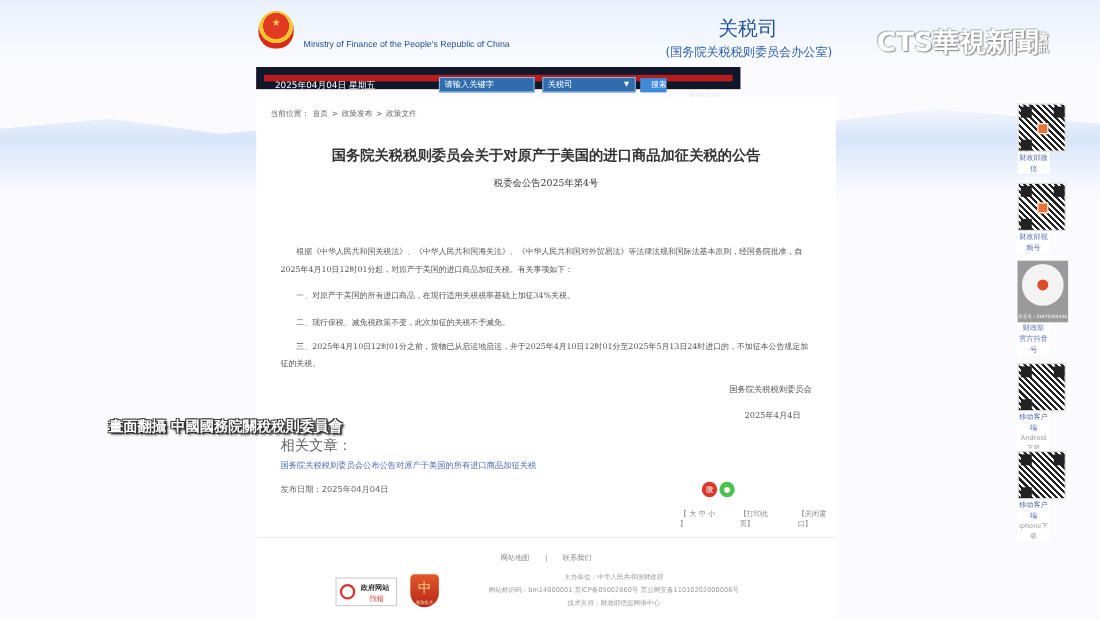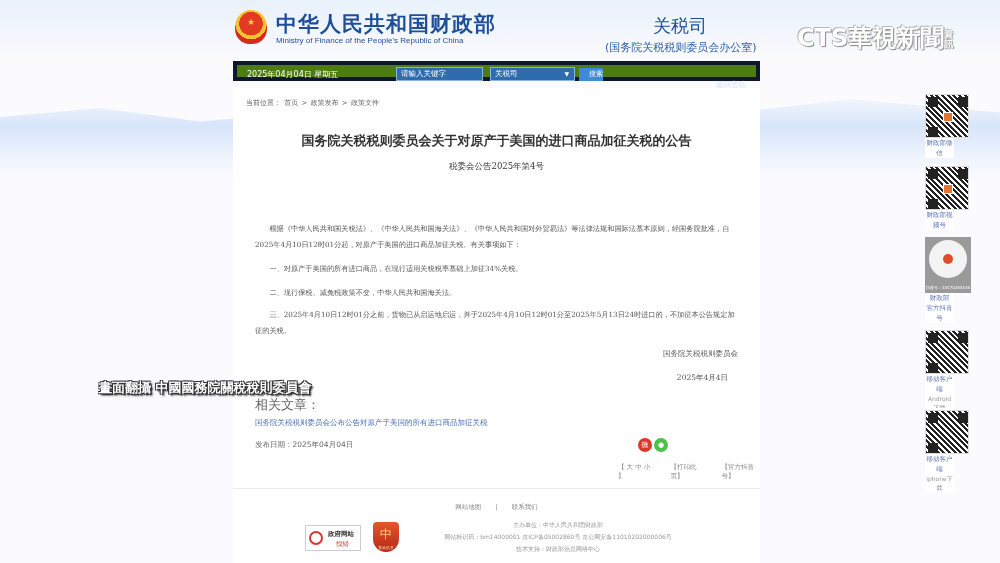--- a/index.html
+++ b/index.html
@@ -35,22 +35,22 @@
   .ministry-cn {
     position: absolute; left: 43px; top: 10px; font-size: 21px; font-weight: bold;
     color: #1f4e99; letter-spacing: 1px;
   }
   .ministry-en { position: absolute; left: 43px; top: 36px; font-size: 8px; color: #1f4e99; font-family: "Liberation Sans", sans-serif; }
   .dept-cn { position: absolute; left: 420px; top: 14px; font-size: 18px; color: #1f4e99; }
   .dept-sub { position: absolute; left: 372px; top: 40px; font-size: 11px; color: #2a5fa8; }
 
   
   .navbar {
-    position: absolute; left: 0; top: 61px; width: 527px; height: 20px;
-    background: #4d7c0f; border: 4px solid #0f172a;
+    position: absolute; left: 0; top: 61px; width: 440px; height: 20px;
+    background: #b91c1c; border: 7px solid #0f172a;
     display: flex; align-items: center; font-size: 8px; color: #fff;
   }
   .nav-date { position: absolute; left: 10px; top: 4px; }
   .nav-search {
     position: absolute; left: 159px; top: 2px; width: 87px; height: 14px;
     background: #2f6cae; border: 1px solid #8db2dd; color: #fff; font-size: 7.5px;
     padding-left: 4px; line-height: 12px; font-family: "DejaVu Sans", sans-serif;
   }
   .nav-select {
     position: absolute; left: 253px; top: 2px; width: 85px; height: 14px;
@@ -145,21 +145,20 @@
 <body>
 
 <div class="bg-top"></div>
 <div class="bg-mountains"></div>
 
 <div class="page">
   <div class="header">
     <div class="emblem">
         <span class="emblem-star">★</span>
       </div>
-    <div class="ministry-cn">中华人民共和国财政部</div>
     <div class="ministry-en">Ministry of Finance of the People's Republic of China</div>
     <div class="dept-cn">关税司</div>
     <div class="dept-sub">(国务院关税税则委员会办公室)</div>
   </div>
 
   <div class="navbar">
     <span class="nav-date">2025年04月04日  星期五</span>
     <div class="nav-search">请输入关键字</div>
     <div class="nav-select">
       <span>关税司</span>
@@ -177,39 +176,39 @@
       <span>政策发布</span>
       <span>&gt;</span>
       <span>政策文件</span>
     </div>
 
     <div class="title">国务院关税税则委员会关于对原产于美国的进口商品加征关税的公告</div>
     <div class="doc-no">税委会公告2025年第4号</div>
 
     <p class="para" style="top:133px">根据《中华人民共和国关税法》、《中华人民共和国海关法》、《中华人民共和国对外贸易法》等法律法规和国际法基本原则，经国务院批准，自2025年4月10日12时01分起，对原产于美国的进口商品加征关税。有关事项如下：</p>
     <p class="para" style="top:173px">一、对原产于美国的所有进口商品，在现行适用关税税率基础上加征34%关税。</p>
-    <p class="para" style="top:197px">二、现行保税、减免税政策不变，中华人民共和国海关法。</p>
+    <p class="para" style="top:197px">二、现行保税、减免税政策不变，此次加征的关税不予减免。</p>
     <p class="para" style="top:219px">三、2025年4月10日12时01分之前，货物已从启运地启运，并于2025年4月10日12时01分至2025年5月13日24时进口的，不加征本公告规定加征的关税。</p>
 
     <div class="sign" style="top:261px">国务院关税税则委员会</div>
     <div class="sign" style="top:285px; right:32px">2025年4月4日</div>
 
     <div class="related-label">相关文章：</div>
     <div class="related-link">国务院关税税则委员会公布公告对原产于美国的所有进口商品加征关税</div>
     <div class="pubdate">发布日期：2025年04月04日</div>
 
     <div class="share">
       <div class="share-weibo">微</div>
       <div class="share-wechat">●</div>
     </div>
 
     <div class="tools">
       <span>【 大 中 小 】</span>
       <span>【打印此页】</span>
-      <span>【官方抖音号】</span>
+      <span>【关闭窗口】</span>
     </div>
 
     <div class="divider"></div>
 
     <div class="footer-links">
       <span>网站地图</span>
       <span class="sep">|</span>
       <span>联系我们</span>
     </div>
 

